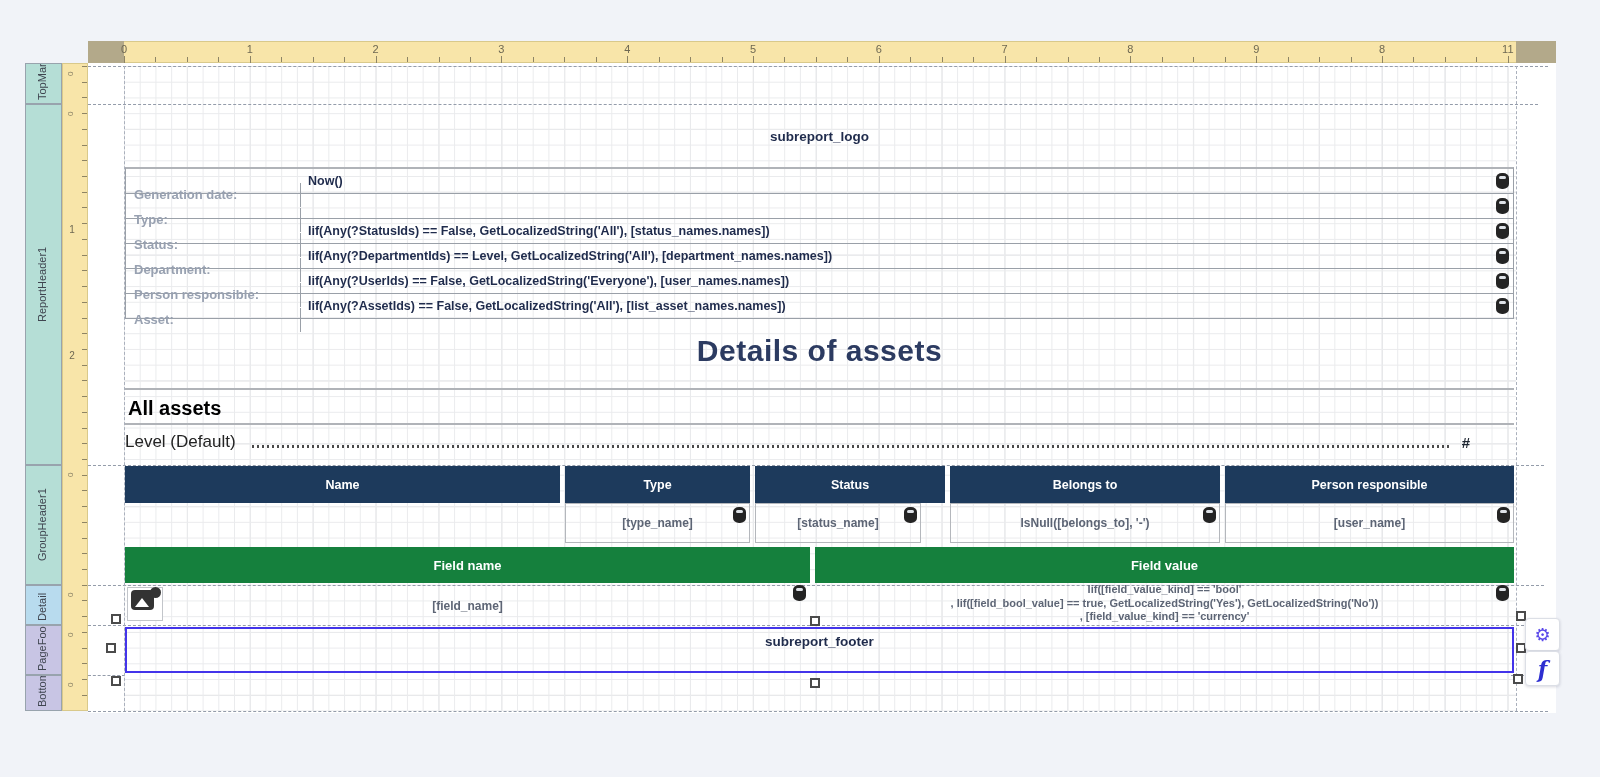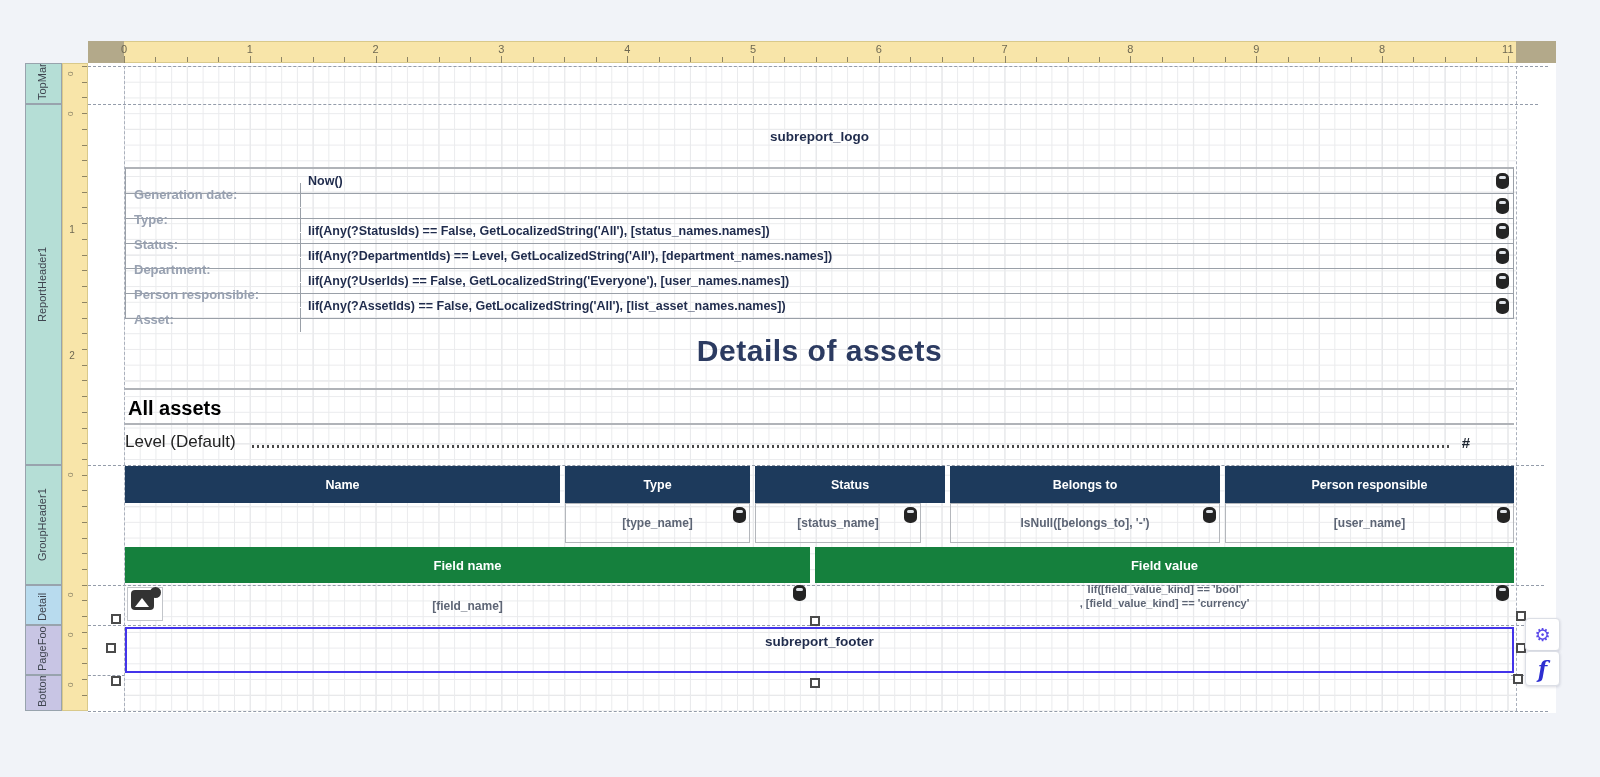--- a/index.html
+++ b/index.html
@@ -155,20 +155,21 @@
   <div class="abs fcell" style="left:815px;width:699px;">Field value</div>
 
   <div class="abs img-box">
     <div class="img-ic"></div>
     <div class="img-dot"></div>
   </div>
   <div class="abs fname-text">[field_name]</div>
   <div class="abs db" style="left:793px;top:585px;"></div>
   <div class="abs expr" id="exprBlock">
       <div>Iif([field_value_kind] == 'bool'</div>
+      <div>, Iif([field_bool_value] == true, GetLocalizedString('Yes'), GetLocalizedString('No'))</div>
       <div>, [field_value_kind] == 'currency'</div>
     </div>
   <div class="abs db" style="left:1496px;top:585px;"></div>
 
   <div class="abs sel-rect"></div>
   <div class="abs footer-text">subreport_footer</div>
 
   <div class="abs handle" style="left:111px;top:614px;"></div>
   <div class="abs handle" style="left:810px;top:616px;"></div>
   <div class="abs handle" style="left:1516px;top:611px;"></div>

